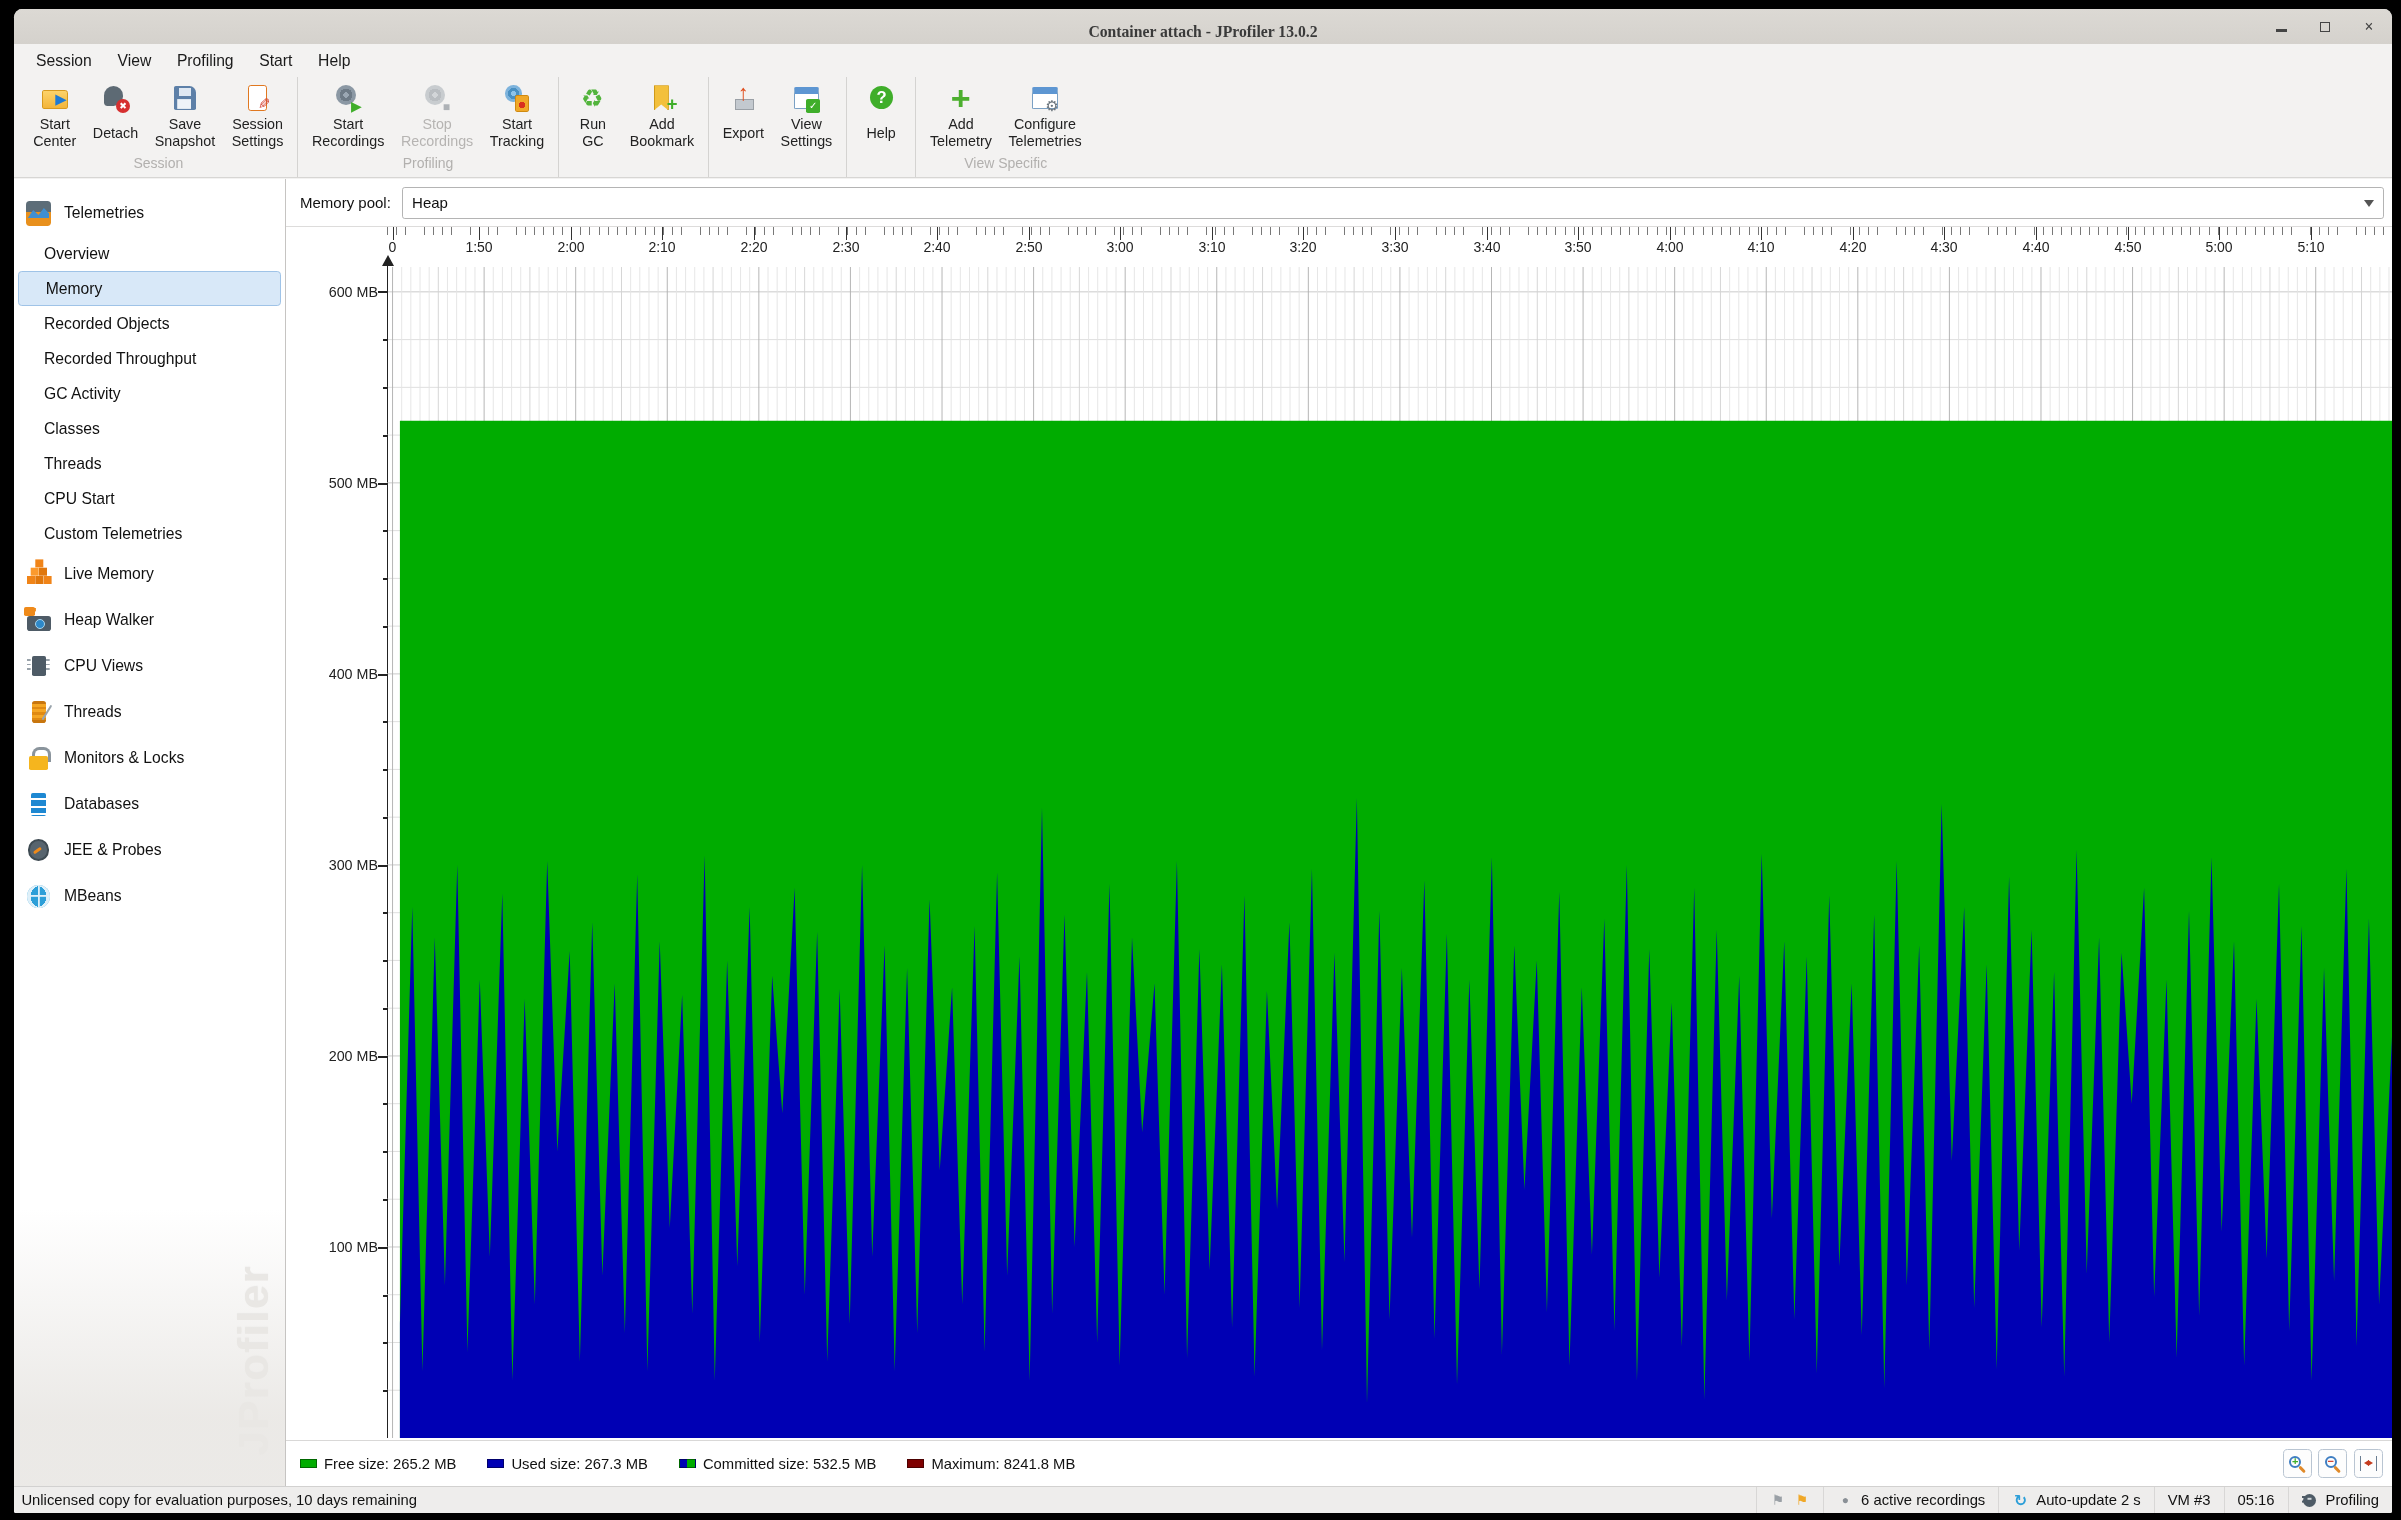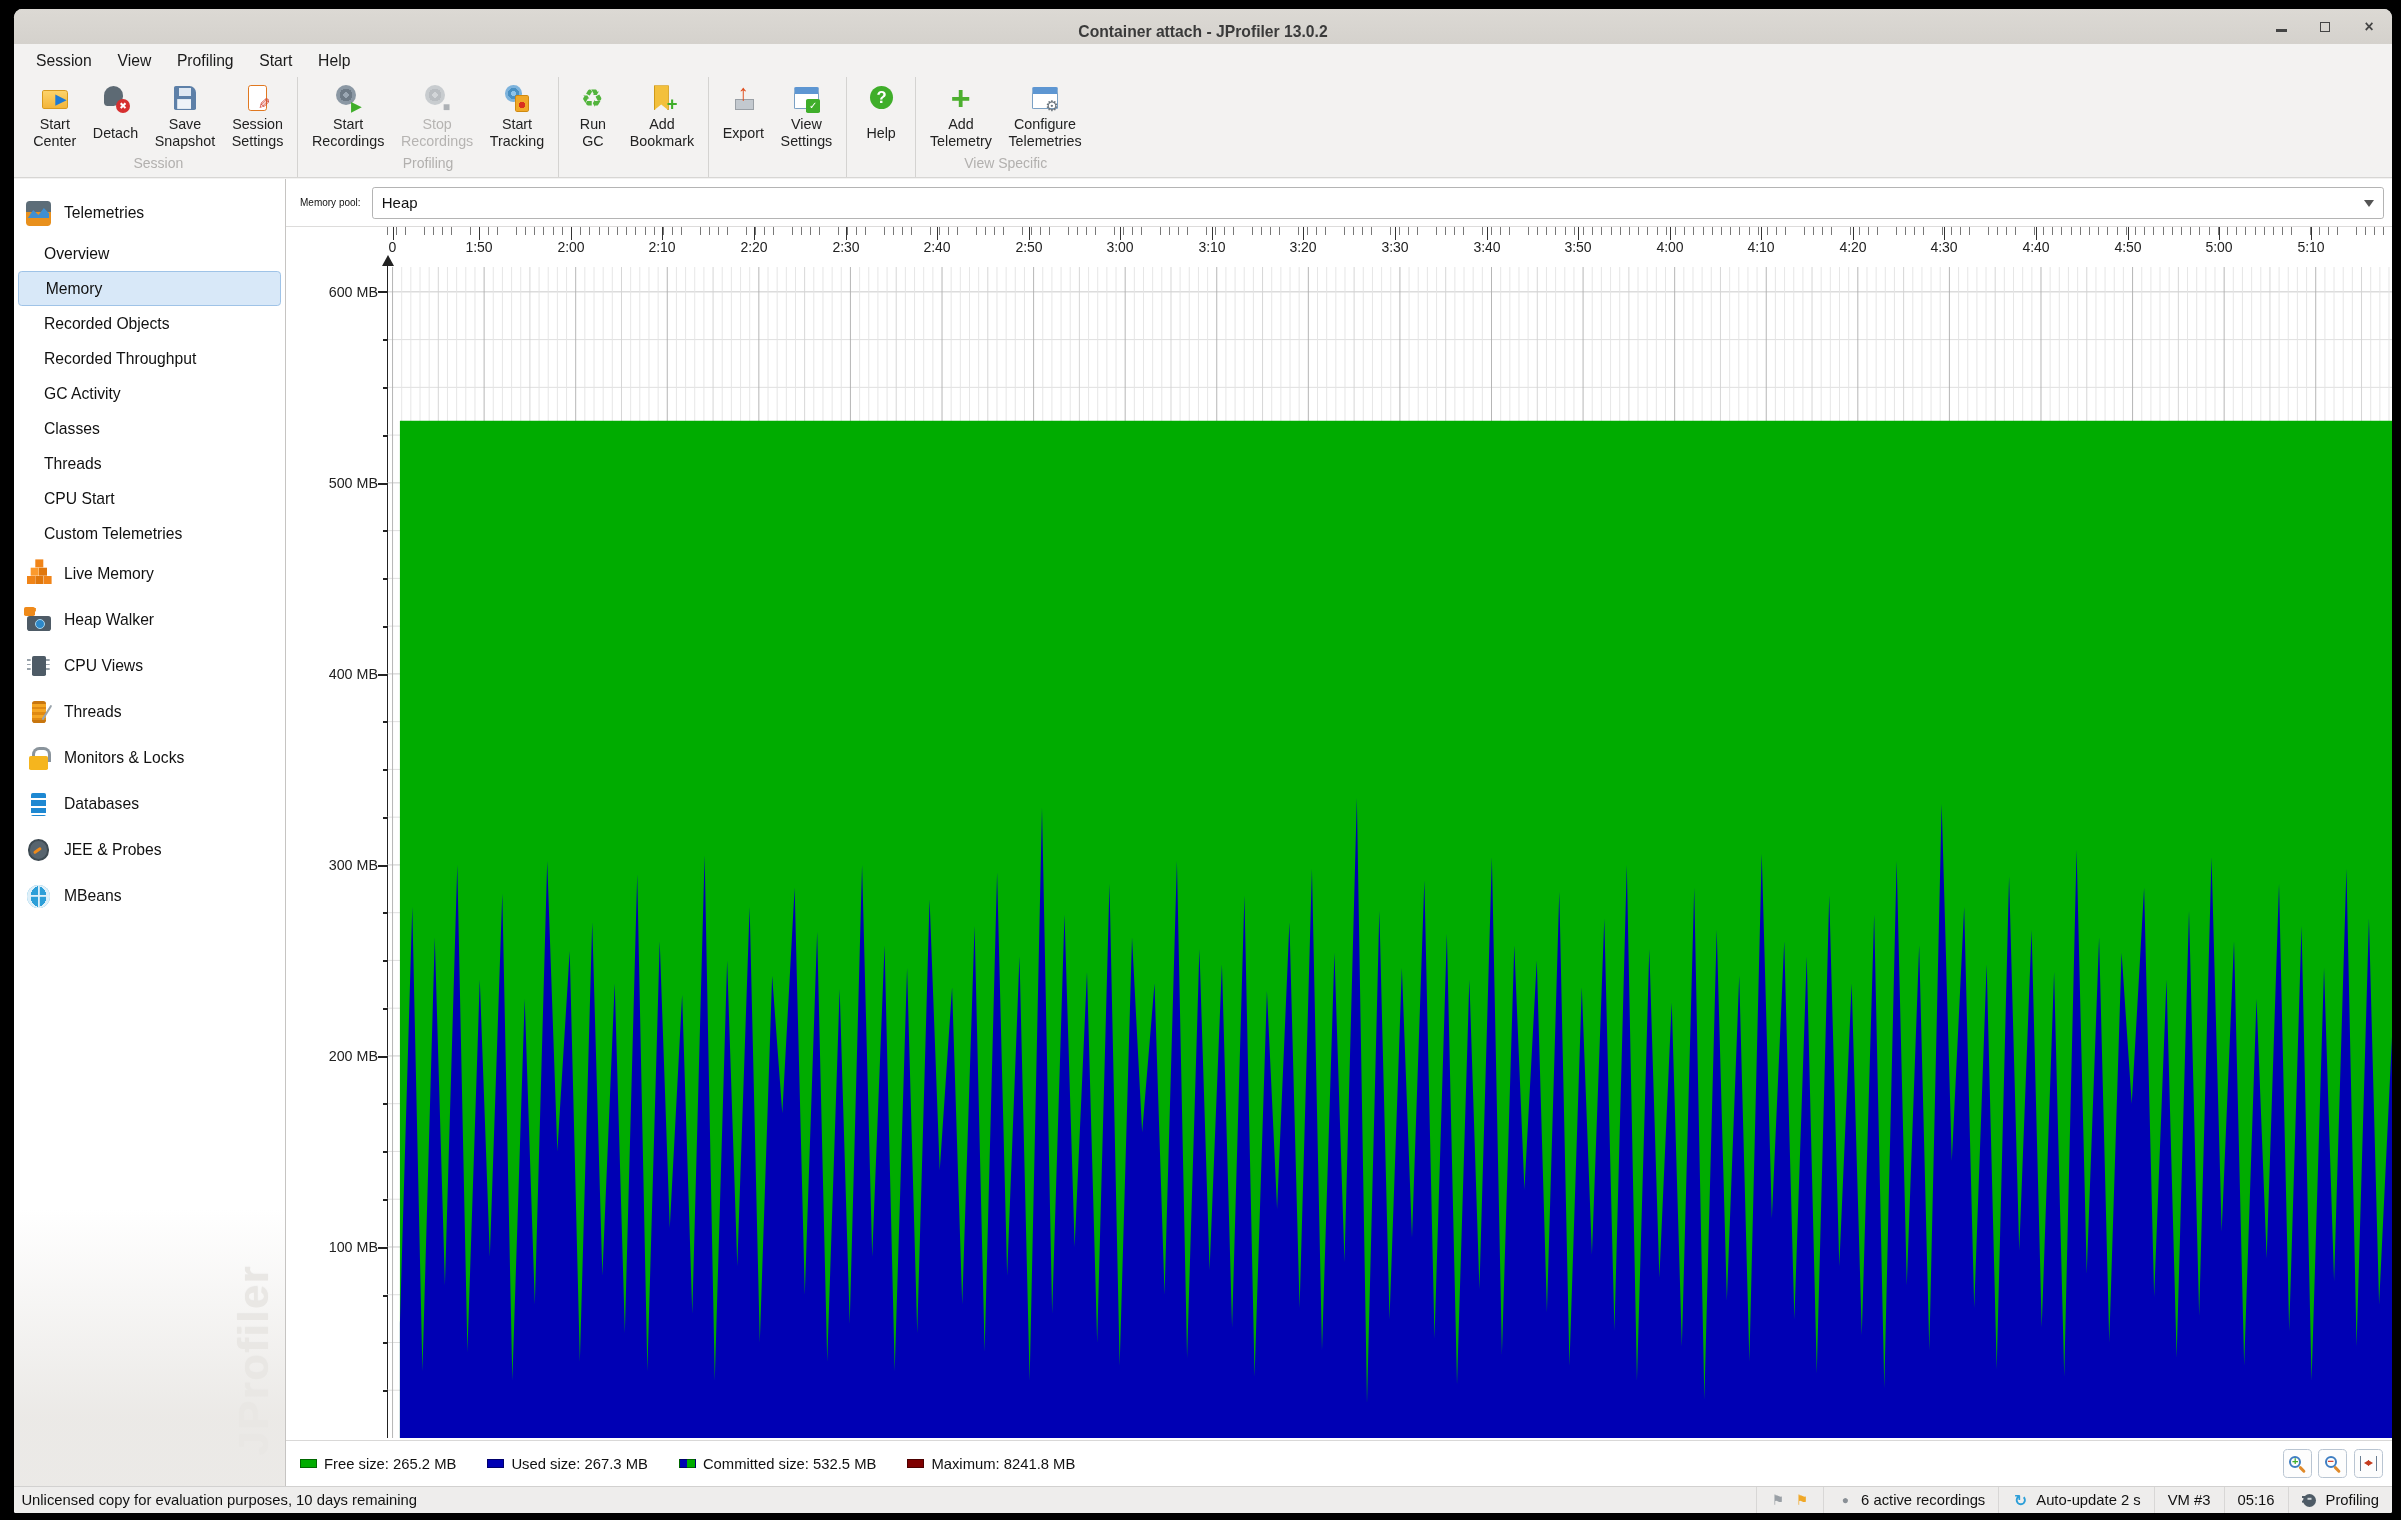--- a/index.html
+++ b/index.html
@@ -2,21 +2,21 @@
 <html style="font-size:14.8px"><head>
 <meta charset="utf-8">
 <style>
   html,body{margin:0;padding:0;background:#000;width:2401px;height:1521px;overflow:hidden;
     font-family:"Liberation Sans","DejaVu Sans",sans-serif;-webkit-font-smoothing:antialiased;}
   *{box-sizing:border-box;}
   #window{position:absolute;left:14px;top:9.2px;width:2378px;height:1504px;background:#f3f2f1;
     border-radius:8.3px 8.3px 1.8px 1.8px;overflow:hidden;}
   
   #titlebar{position:absolute;left:0;top:0;right:0;height:47px;background:linear-gradient(#dcd9d4,#d2cfca);
-    border-bottom:0.9px solid #bfbcb7;display:flex;align-items:center;justify-content:center;}
+    border-bottom:0.9px solid #bfbcb7;display:flex;align-items:center;justify-content:center;font-family:Liberation Serif, serif;}
   #titlebar .title{font-size:15.7px;font-weight:bold;color:#3a3a3a;}
   #win-controls{position:absolute;right:13px;top:0;height:35px;display:flex;align-items:center;gap:24px;}
   .wc{width:20px;height:20px;display:flex;align-items:center;justify-content:center;color:#444;
     font-size:15.7px;font-weight:bold;cursor:default;}
   .wc .box{width:10px;height:10px;border:1.8px solid #444;}
   .wc .minus{width:11px;height:2.3px;background:#444;margin-top:7.4px;}
   
   #menubar{position:absolute;left:0;top:35px;right:0;height:33px;background:#f3f2f1;display:flex;
     align-items:center;padding-left:11px;gap:3.7px;}
   .menu-item{font-size:15.7px;color:#1a1a1a;padding:3.7px 11px;border-radius:2.8px;}
@@ -115,21 +115,21 @@
   .si-jee-probes::after{content:"";position:absolute;left:7.4px;top:11px;width:9.2px;height:3.2px;background:#ef8a1a;
     border-radius:1.8px;transform:rotate(-35deg);}
   .si-mbeans::before{content:"";position:absolute;inset:0.9px;background:#2d9fd8;border-radius:50%;}
   .si-mbeans::after{content:"";position:absolute;inset:0.9px;border-radius:50%;opacity:.85;
     background:linear-gradient(#fff,#fff) center/100% 1.8px no-repeat,linear-gradient(#fff,#fff) center/1.8px 100% no-repeat,
     radial-gradient(ellipse 38% 50% at center,transparent 0 88%,#fff 88% 100%);}
   
   #content{flex:1;background:#fff;position:relative;}
   #pool-row{position:absolute;left:0;top:0;right:0;height:48px;border-bottom:0.9px solid #dddcdb;
     display:flex;align-items:center;padding:0 8.3px 0 14px;gap:11px;}
-  #pool-label{font-size:10px;color:#111;flex:none;}
+  #pool-label{font-size:15px;color:#111;flex:none;}
   #pool-combo{flex:1;height:32px;border:0.9px solid #b4b4b4;border-radius:2.8px;background:#fff;display:flex;
     align-items:center;padding:0 9.2px;font-size:15px;color:#111;position:relative;}
   #pool-combo .arrow{position:absolute;right:9.2px;top:12px;width:0;height:0;border:5.5px solid transparent;
     border-top:7.4px solid #555;}
   
   #ruler{position:absolute;left:101px;top:48px;width:2005px;height:40px;}
   #ruler .tickstrip{position:absolute;left:0;top:0;right:0;height:8.3px;
     background:repeating-linear-gradient(90deg,#787878 0 0.9px,transparent 0.9px 9.2px);}
   .ruler-label{position:absolute;top:12px;transform:translateX(-50%);font-size:14px;color:#222;}
   .ruler-majortick{position:absolute;top:0;width:0.9px;height:13px;background:#333;}

